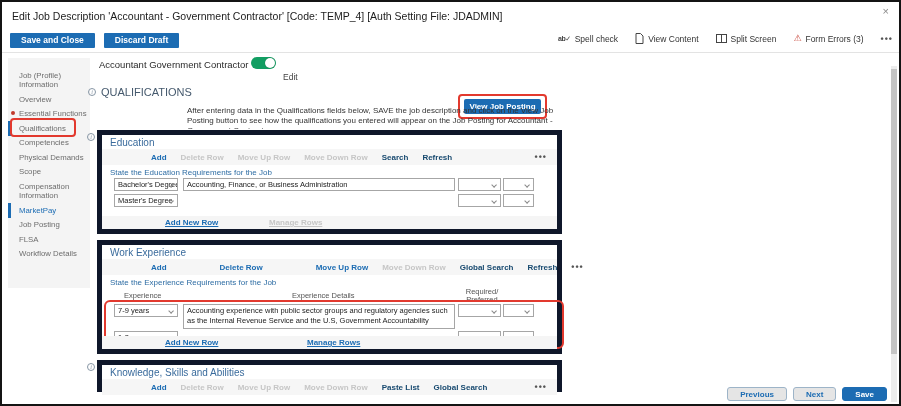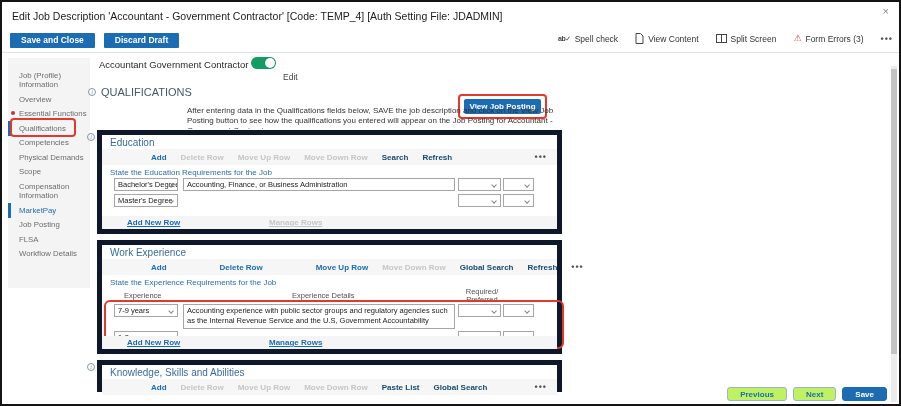--- a/index.html
+++ b/index.html
@@ -80,30 +80,30 @@
     padding:1.6px; transform:rotate(45deg);}
   .sel.c1{left:12px; width:64px; top:0;}
   .sel.c3{left:356px; width:43px; top:0;}
   .sel.c4{left:401px; width:31px; top:0;}
   .txt{position:absolute; left:81px; top:0; width:272px; height:13px; border:1px solid #a6a6a6;
     font-family:inherit; font-size:7.5px; color:#222; padding:0 3px;}
   .txtarea{position:absolute; left:81px; top:0; width:272px; height:25px; border:1px solid #a6a6a6;
     font-size:7.5px; line-height:10px; color:#222; padding:1px 3px; overflow:hidden; background:#fff;}
   .strip{position:absolute; left:0; right:0; bottom:0; height:13px; background:#f5f5f5; font-size:8px; font-weight:bold;}
   .lnk{position:absolute; top:2px; text-decoration:underline; cursor:pointer;}
-  .lnk.on{color:var(--accent-blue);}
+  .lnk.on{color:var(--accent-blue);margin-left:38px;}
   .lnk.off{color:#c6c6c6; cursor:default;}
   .lnk.p1{left:25px;}
   .lnk.p2{left:167px;}
   .ring-we{position:absolute; left:2px; top:55px; width:460px; height:49px;
     border:2px solid var(--annotation-red); border-radius:6px; pointer-events:none;}
 
   
   .footer-btns{position:absolute; right:12px; bottom:3px; display:flex; gap:6px;}
-  .btn-ghost{background:#bef264; border:1px solid #9db4c8; border-radius:3px; color:var(--accent-blue);
+  .btn-ghost{background:#e5e5e5; border:1px solid #9db4c8; border-radius:3px; color:var(--accent-blue);
     font-family:inherit; font-size:8px; font-weight:bold; height:14px; padding:0 12px; cursor:pointer;}
   .btn-save{background:var(--accent-blue); border:1px solid var(--accent-blue); border-radius:3px; color:#fff;
     font-family:inherit; font-size:8px; font-weight:bold; height:14px; padding:0 12px; cursor:pointer;}
 
   
   .scrollbar{position:absolute; right:2px; top:64px; bottom:2px; width:6px; background:#ececec;}
   .scroll-thumb{position:absolute; left:0; right:0; top:3px; height:285px; background:#c4c4c4;}
 
   svg{display:block;}
 </style>

